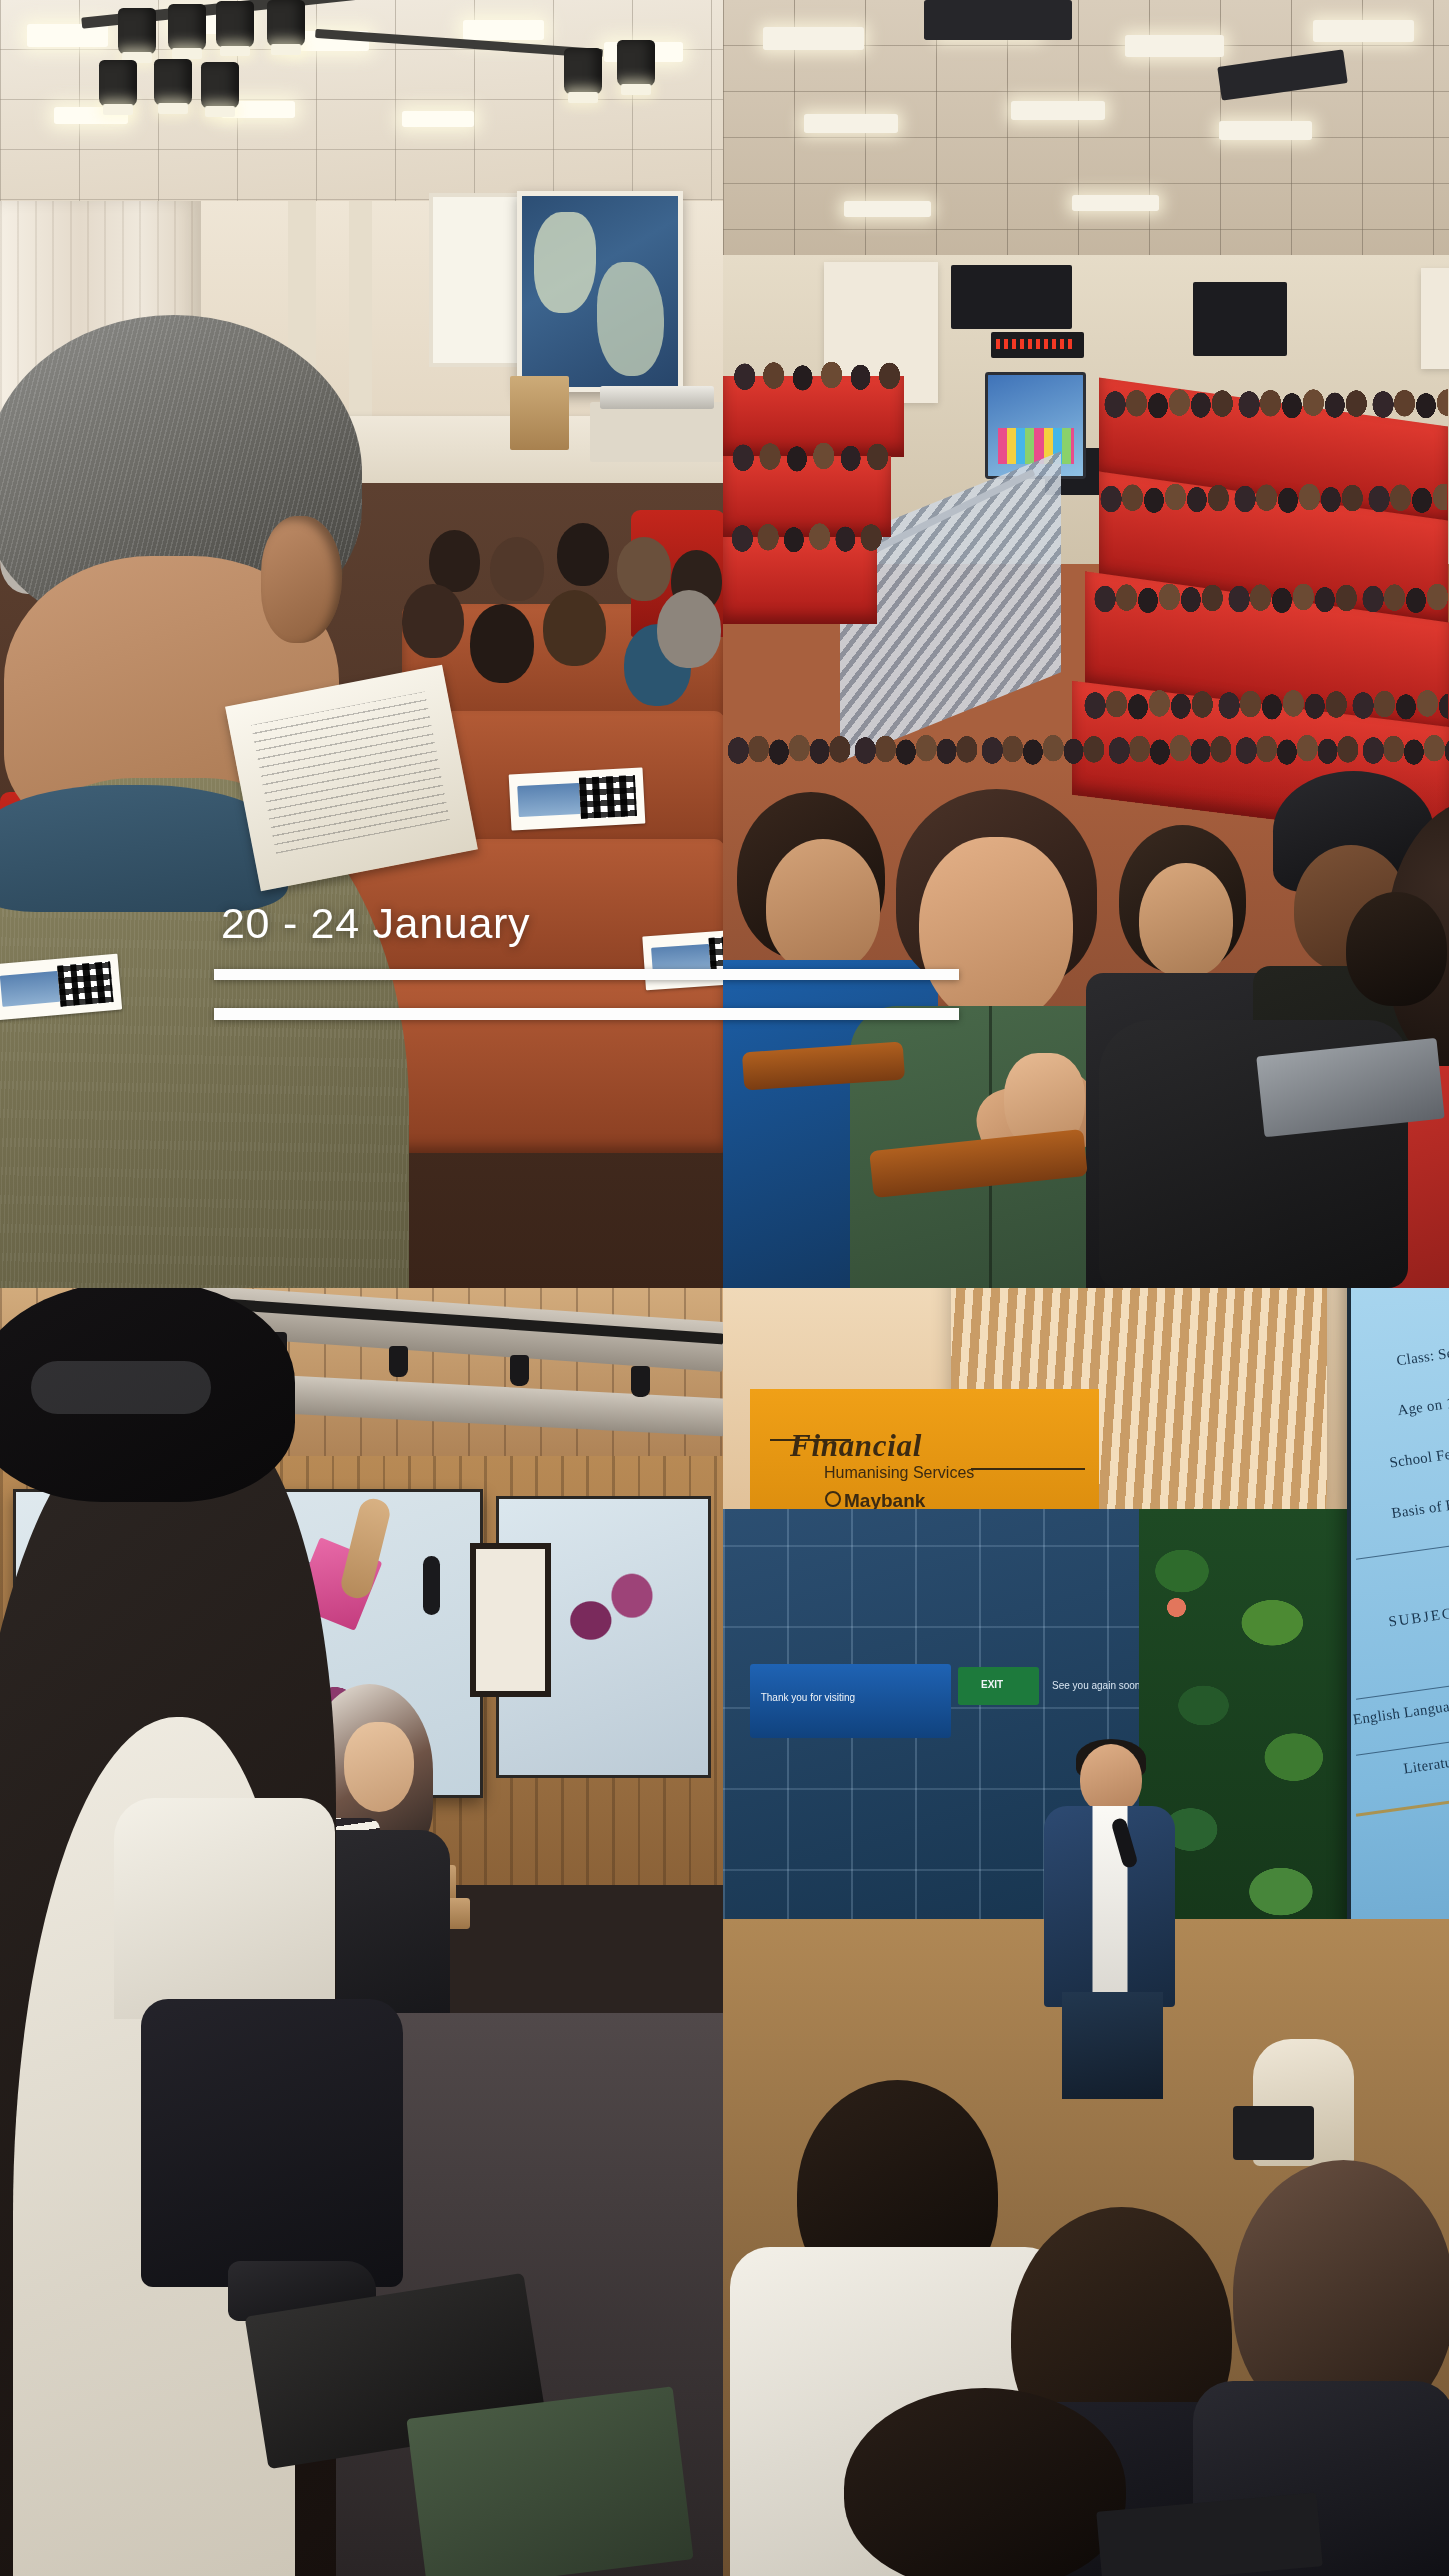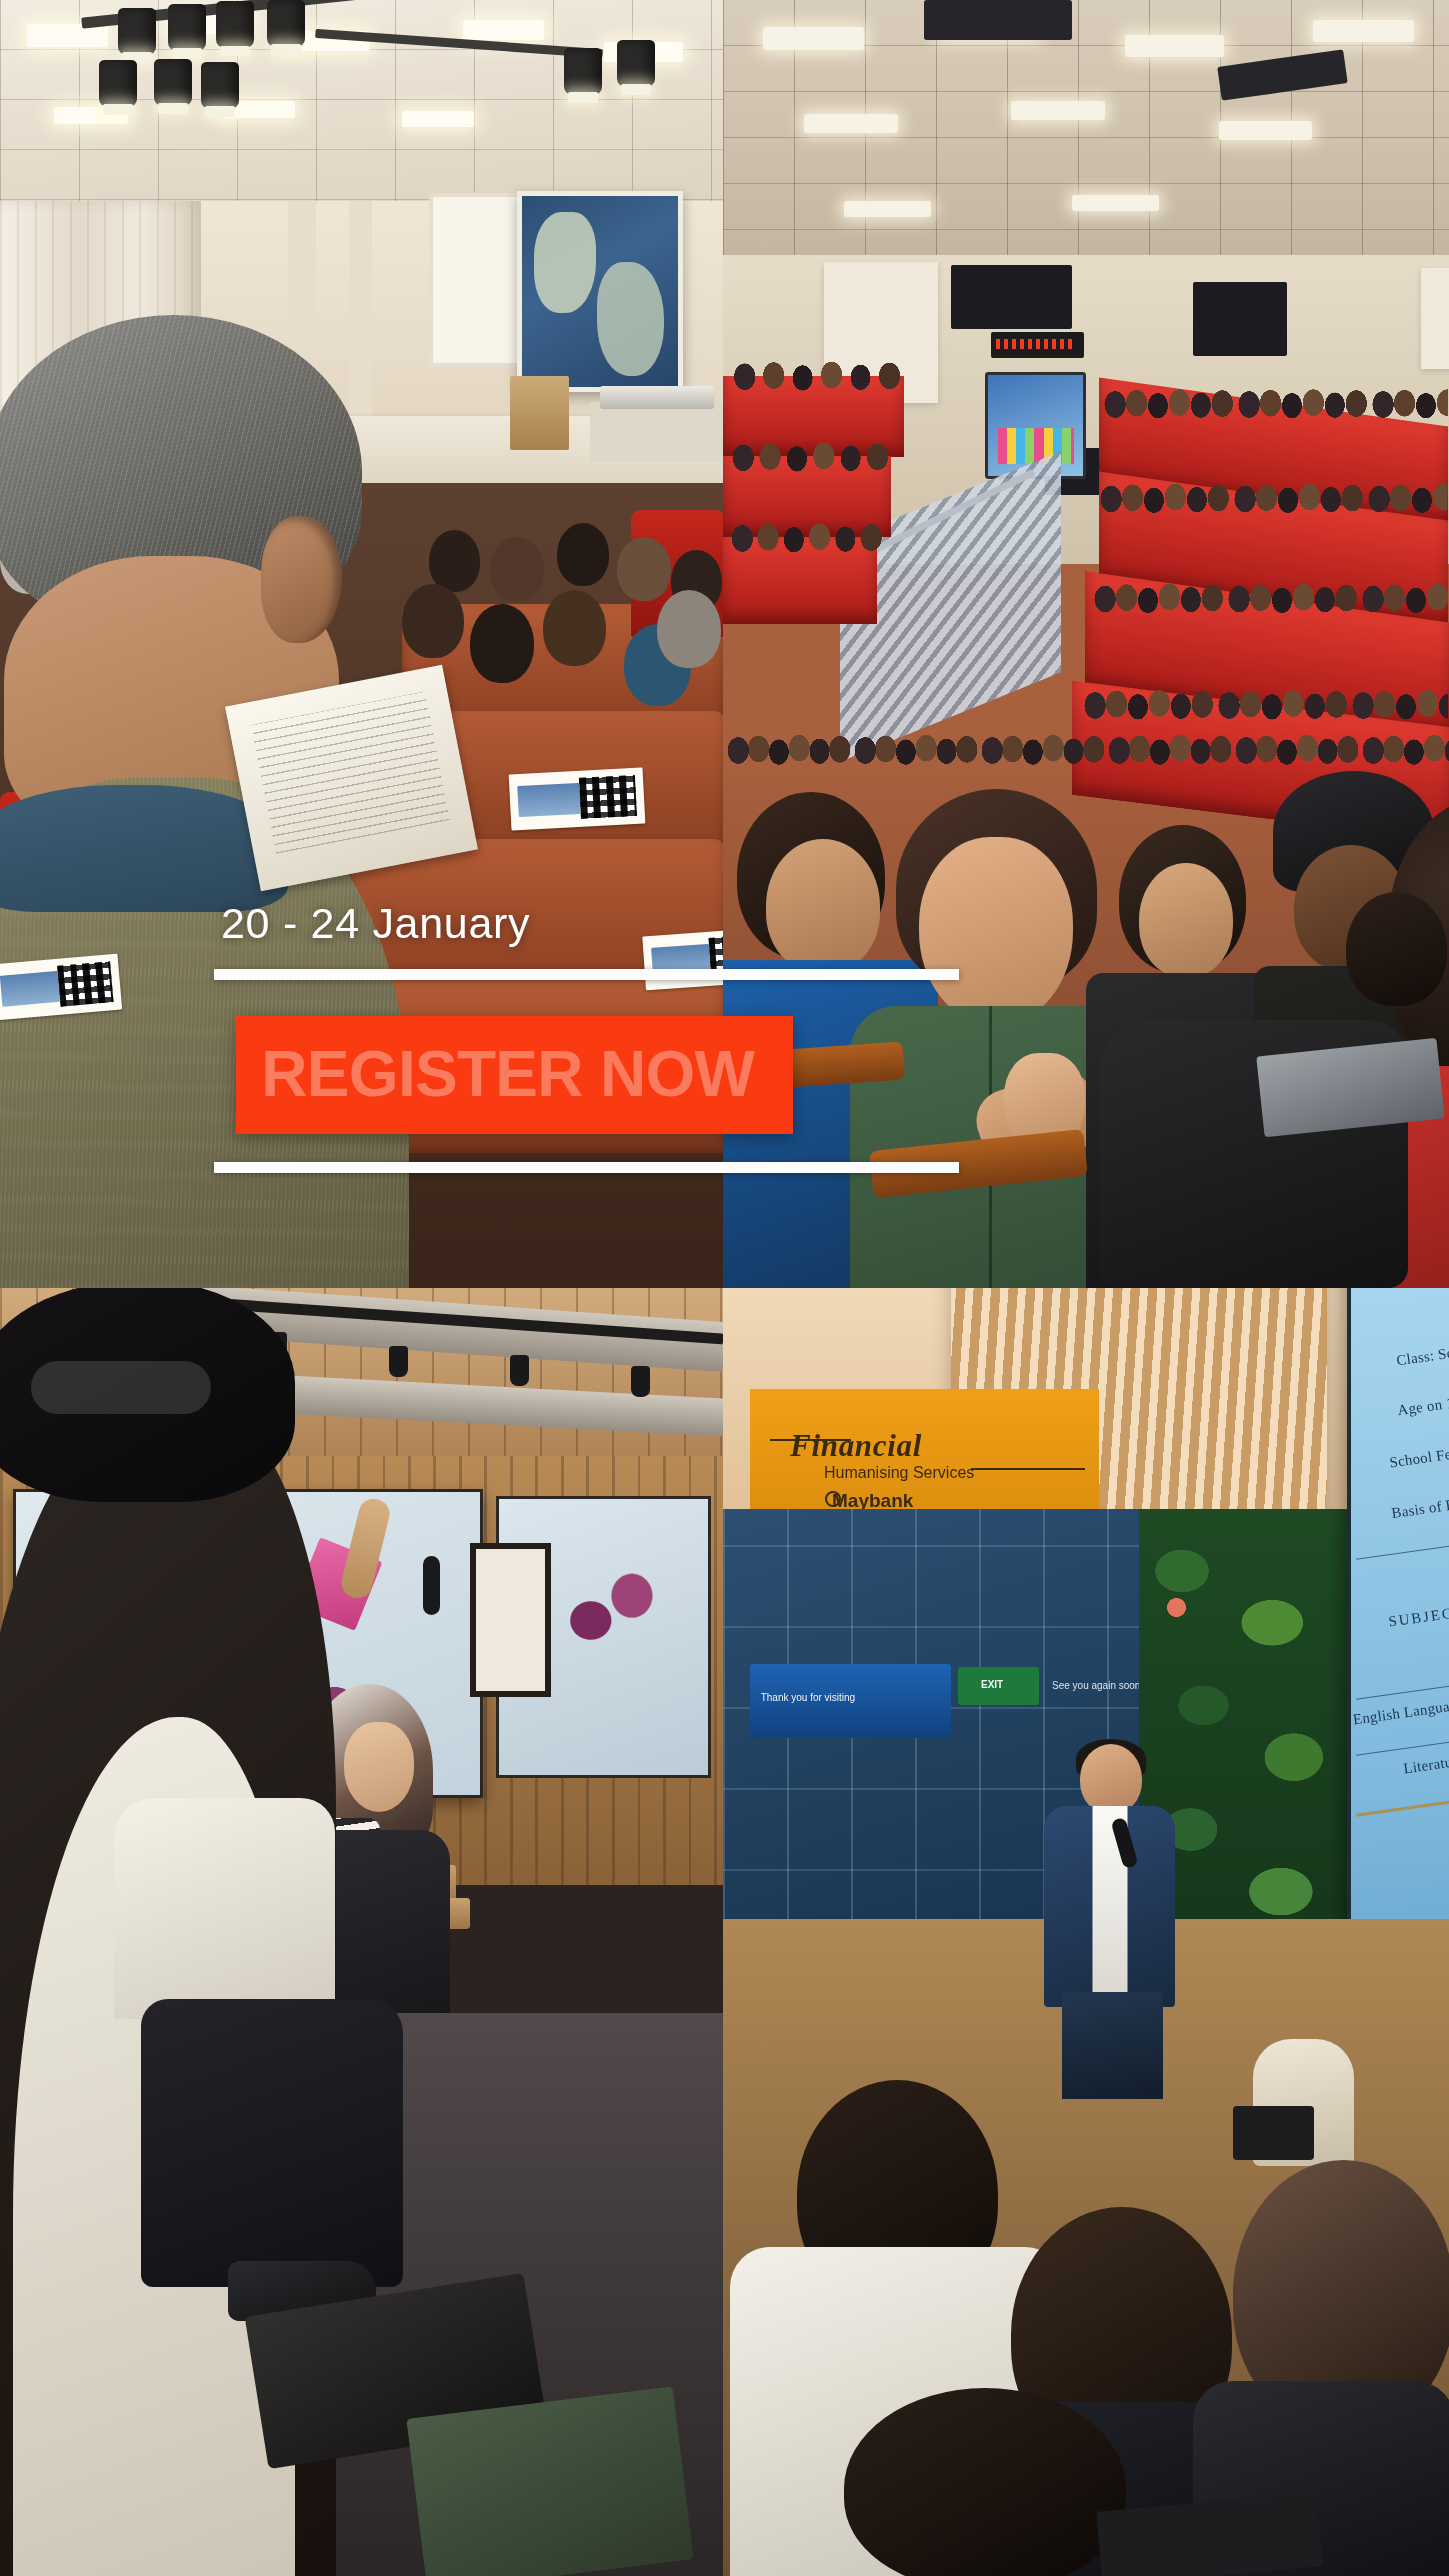--- a/index.html
+++ b/index.html
@@ -590,21 +590,21 @@
       <div class="woodceil"></div>
       <div class="slats"></div>
       <div class="slats2"></div>
 
       <div class="orangesign">
         <div class="line" style="left:20px;top:50px;width:81px"></div>
         <div class="line" style="left:221px;top:79px;width:114px"></div>
         <span class="signtxt hum" style="left:40px;top:39px">Financial</span>
         <span class="signtxt fin" style="left:74px;top:75px">Humanising Services</span>
         <div class="maybmark" style="left:75px;top:102px"></div>
-        <span class="signtxt mayb" style="left:82px;top:101px">Maybank</span>
+        <span class="signtxt mayb" style="left:94px;top:101px">Maybank</span>
       </div>
 
       <div class="glasswall"></div>
       <div class="bluesign">
         <span class="signsm" style="left:10.7px;top:28px">Thank you for visiting</span>
       </div>
       <div class="greensign">
         <span class="signsm" style="left:23px;top:12px;font-weight:700">EXIT</span>
       </div>
       <span class="signsm" style="left:329px;top:392px;color:#d9e6f2">See you again soon!</span>
@@ -659,18 +659,17 @@
       <div class="fgBody" style="left:470px;top:1093px;width:262px;height:195px;background:linear-gradient(160deg,#2a2a31,#101015)"></div>
       <div class="fgHead" style="left:121px;top:1100px;width:282px;height:201px;background:linear-gradient(150deg,#2a1f18,#0c0806)"></div>
       <div class="tabletS" style="left:376px;top:1214px;width:221px;height:74px;transform:rotate(-5deg)"></div>
     </div>
 
   </div>
 
   <div class="overlay">
     <div class="date">20 - 24 January</div>
     <div class="rule-top"></div>
-    <div class="cta">REGISTER NOW</div>
     <div class="rule-bot"></div>
   </div>
 
 </div>
 
 
 </body></html>

